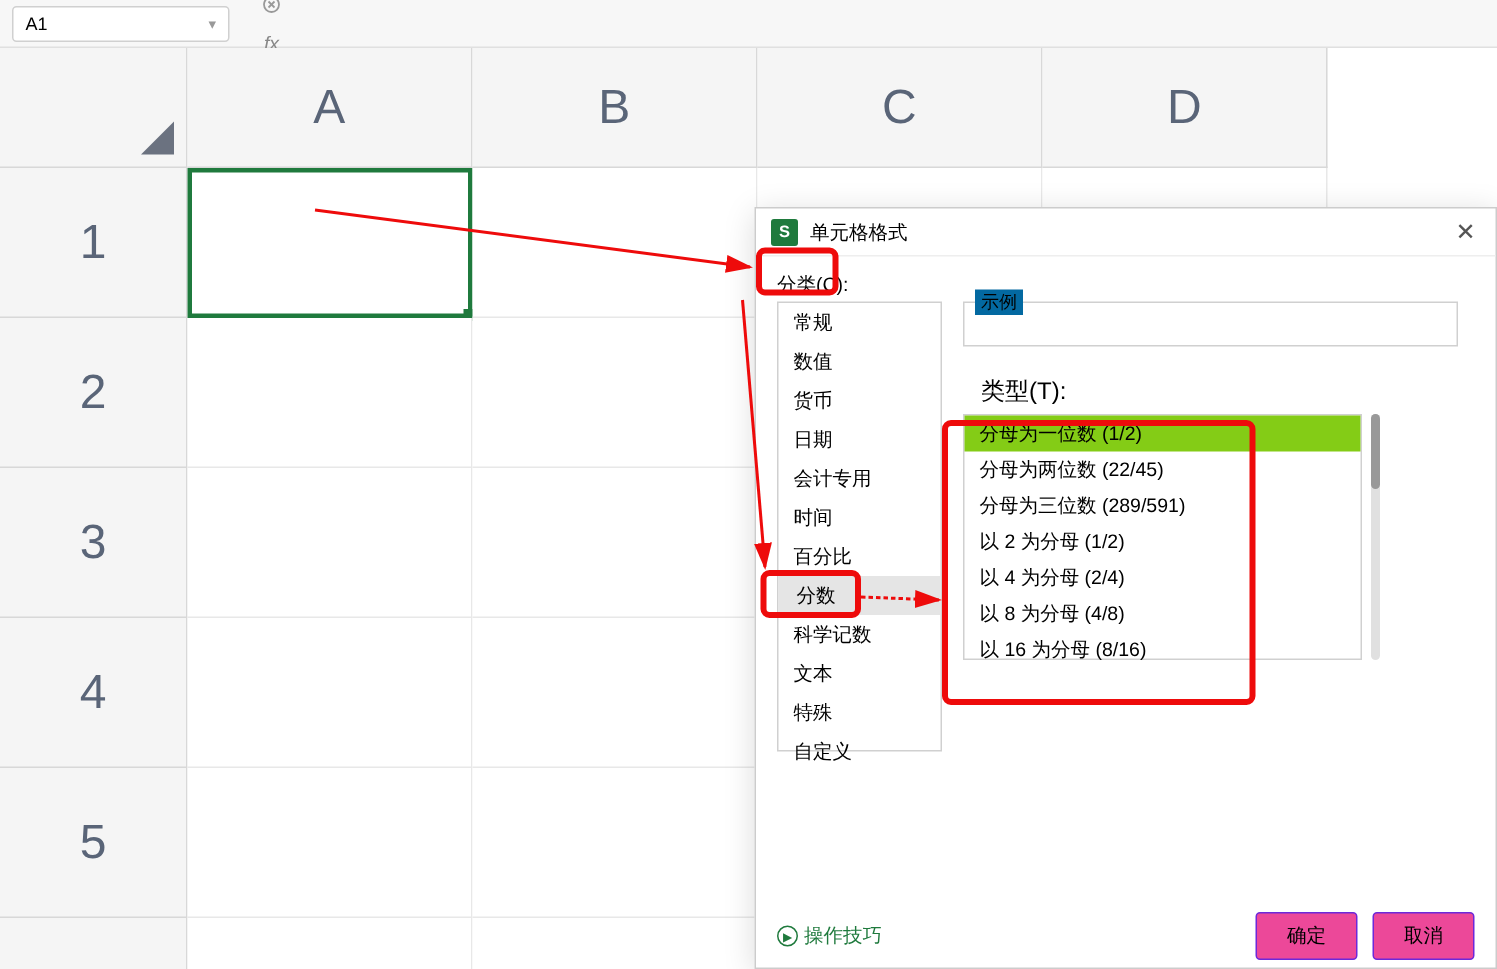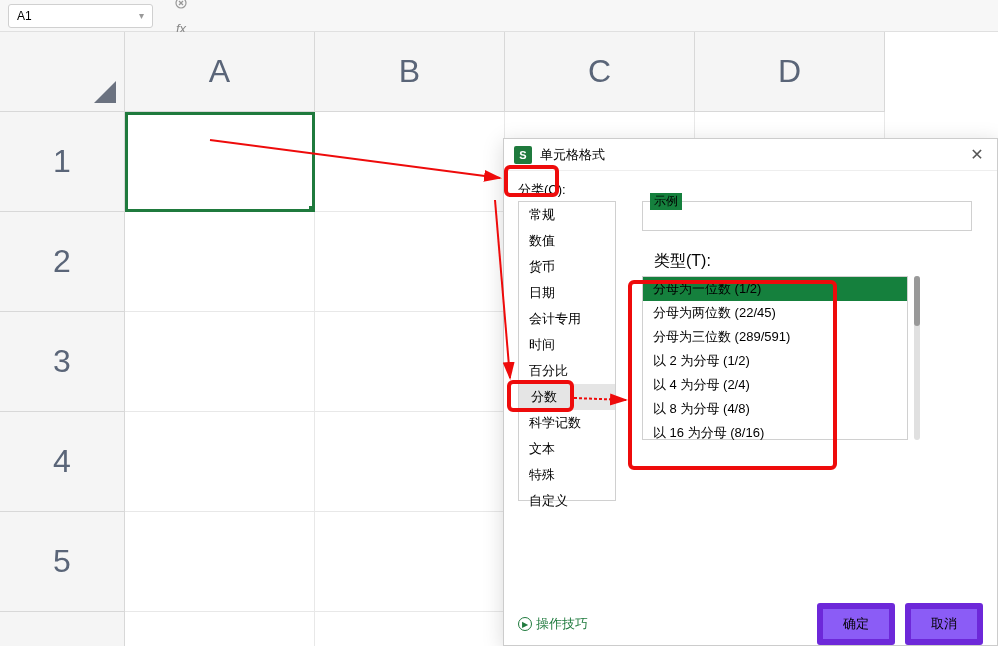--- a/index.html
+++ b/index.html
@@ -27,36 +27,36 @@
 .dialog { position: absolute; left: 503px; top: 138px; width: 495px; height: 508px; background: #fff; border: 1px solid #ccc; box-shadow: 0 4px 20px rgba(0,0,0,0.15); }
 .dialog-title { height: 32px; display: flex; align-items: center; padding: 0 10px; border-bottom: 1px solid #eee; }
 .dialog-logo { width: 18px; height: 18px; background: #1f7a3d; color: #fff; display: flex; align-items: center; justify-content: center; font-size: 11px; font-weight: bold; border-radius: 2px; margin-right: 8px; }
 .dialog-title-text { font-size: 13px; flex: 1; }
 .dialog-close { width: 20px; height: 20px; display: flex; align-items: center; justify-content: center; cursor: pointer; font-size: 16px; color: #555; }
 .dialog-tabs { display: flex; border-bottom: 1px solid #e0e0e0; padding: 0 10px; }
 .dialog-tab { padding: 10px 14px; font-size: 13px; cursor: pointer; color: #555; }
 .dialog-tab.active { border-bottom: 2px solid #1f7a3d; color: #000; }
 .dialog-body { padding: 10px 14px; position: relative; }
 .category-label { font-size: 13px; margin-bottom: 6px; }
-.category-list { position: absolute; left: 14px; top: 30px; width: 98px; height: 300px; border: 1px solid #d0d0d0; background: #fff; }
+.category-list { position: absolute; left: 14px; top: 30px; width: 110px; height: 300px; border: 1px solid #d0d0d0; background: #fff; }
 .category-item { padding: 4px 10px; font-size: 13px; cursor: pointer; }
 .category-item.selected { background: #e5e5e5; padding-left: 12px; }
 .sample-box { position: absolute; left: 138px; top: 30px; width: 330px; height: 30px; border: 1px solid #d0d0d0; }
-.sample-label { position: absolute; left: 146px; top: 22px; background: #15803d; padding: 0 4px; font-size: 12px; text-align: center; }
+.sample-label { position: absolute; left: 146px; top: 22px; background: #0369a1; padding: 0 4px; font-size: 12px; text-align: center; }
 .type-label { position: absolute; left: 146px; top: 80px; font-size: 16px; background: #fff; padding: 0 4px; }
 .type-list { position: absolute; left: 138px; top: 105px; width: 266px; height: 164px; border: 1px solid #d0d0d0; background: #fff; }
 .type-scroll { position: absolute; left: 410px; top: 105px; width: 6px; height: 164px; background: #e0e0e0; border-radius: 3px; }
 .type-scroll-thumb { width: 6px; height: 50px; background: #999; border-radius: 3px; }
 .type-item { padding: 3px 10px; font-size: 13px; cursor: pointer; }
-.type-item.selected { background: #15803d; }
+.type-item.selected { background: #84cc16; }
 .dialog-footer { position: absolute; bottom: 0; left: 0; right: 0; height: 42px; display: flex; align-items: center; padding: 0 14px; justify-content: space-between; }
 .tips-link { color: #1f7a3d; font-size: 13px; display: flex; align-items: center; gap: 4px; cursor: pointer; }
 .tips-icon { width: 14px; height: 14px; border: 1.5px solid #1f7a3d; border-radius: 50%; display: flex; align-items: center; justify-content: center; font-size: 8px; }
 .footer-btns { display: flex; gap: 10px; }
-.btn { padding: 6px 20px; border: 6px solid #6d28d9; background: #8b5cf6; border-radius: 3px; font-size: 13px; cursor: pointer; }
+.btn { padding: 6px 20px; border: 1px solid #6d28d9; background: #ec4899; border-radius: 3px; font-size: 13px; cursor: pointer; }
 
 
 .hl { position: absolute; border: 4px solid #ee0b0b; border-radius: 6px; pointer-events: none; z-index: 100; }
 
 
 .arrow-svg { position: absolute; pointer-events: none; z-index: 50; }
 </style>
 </head>
 <body>
 

